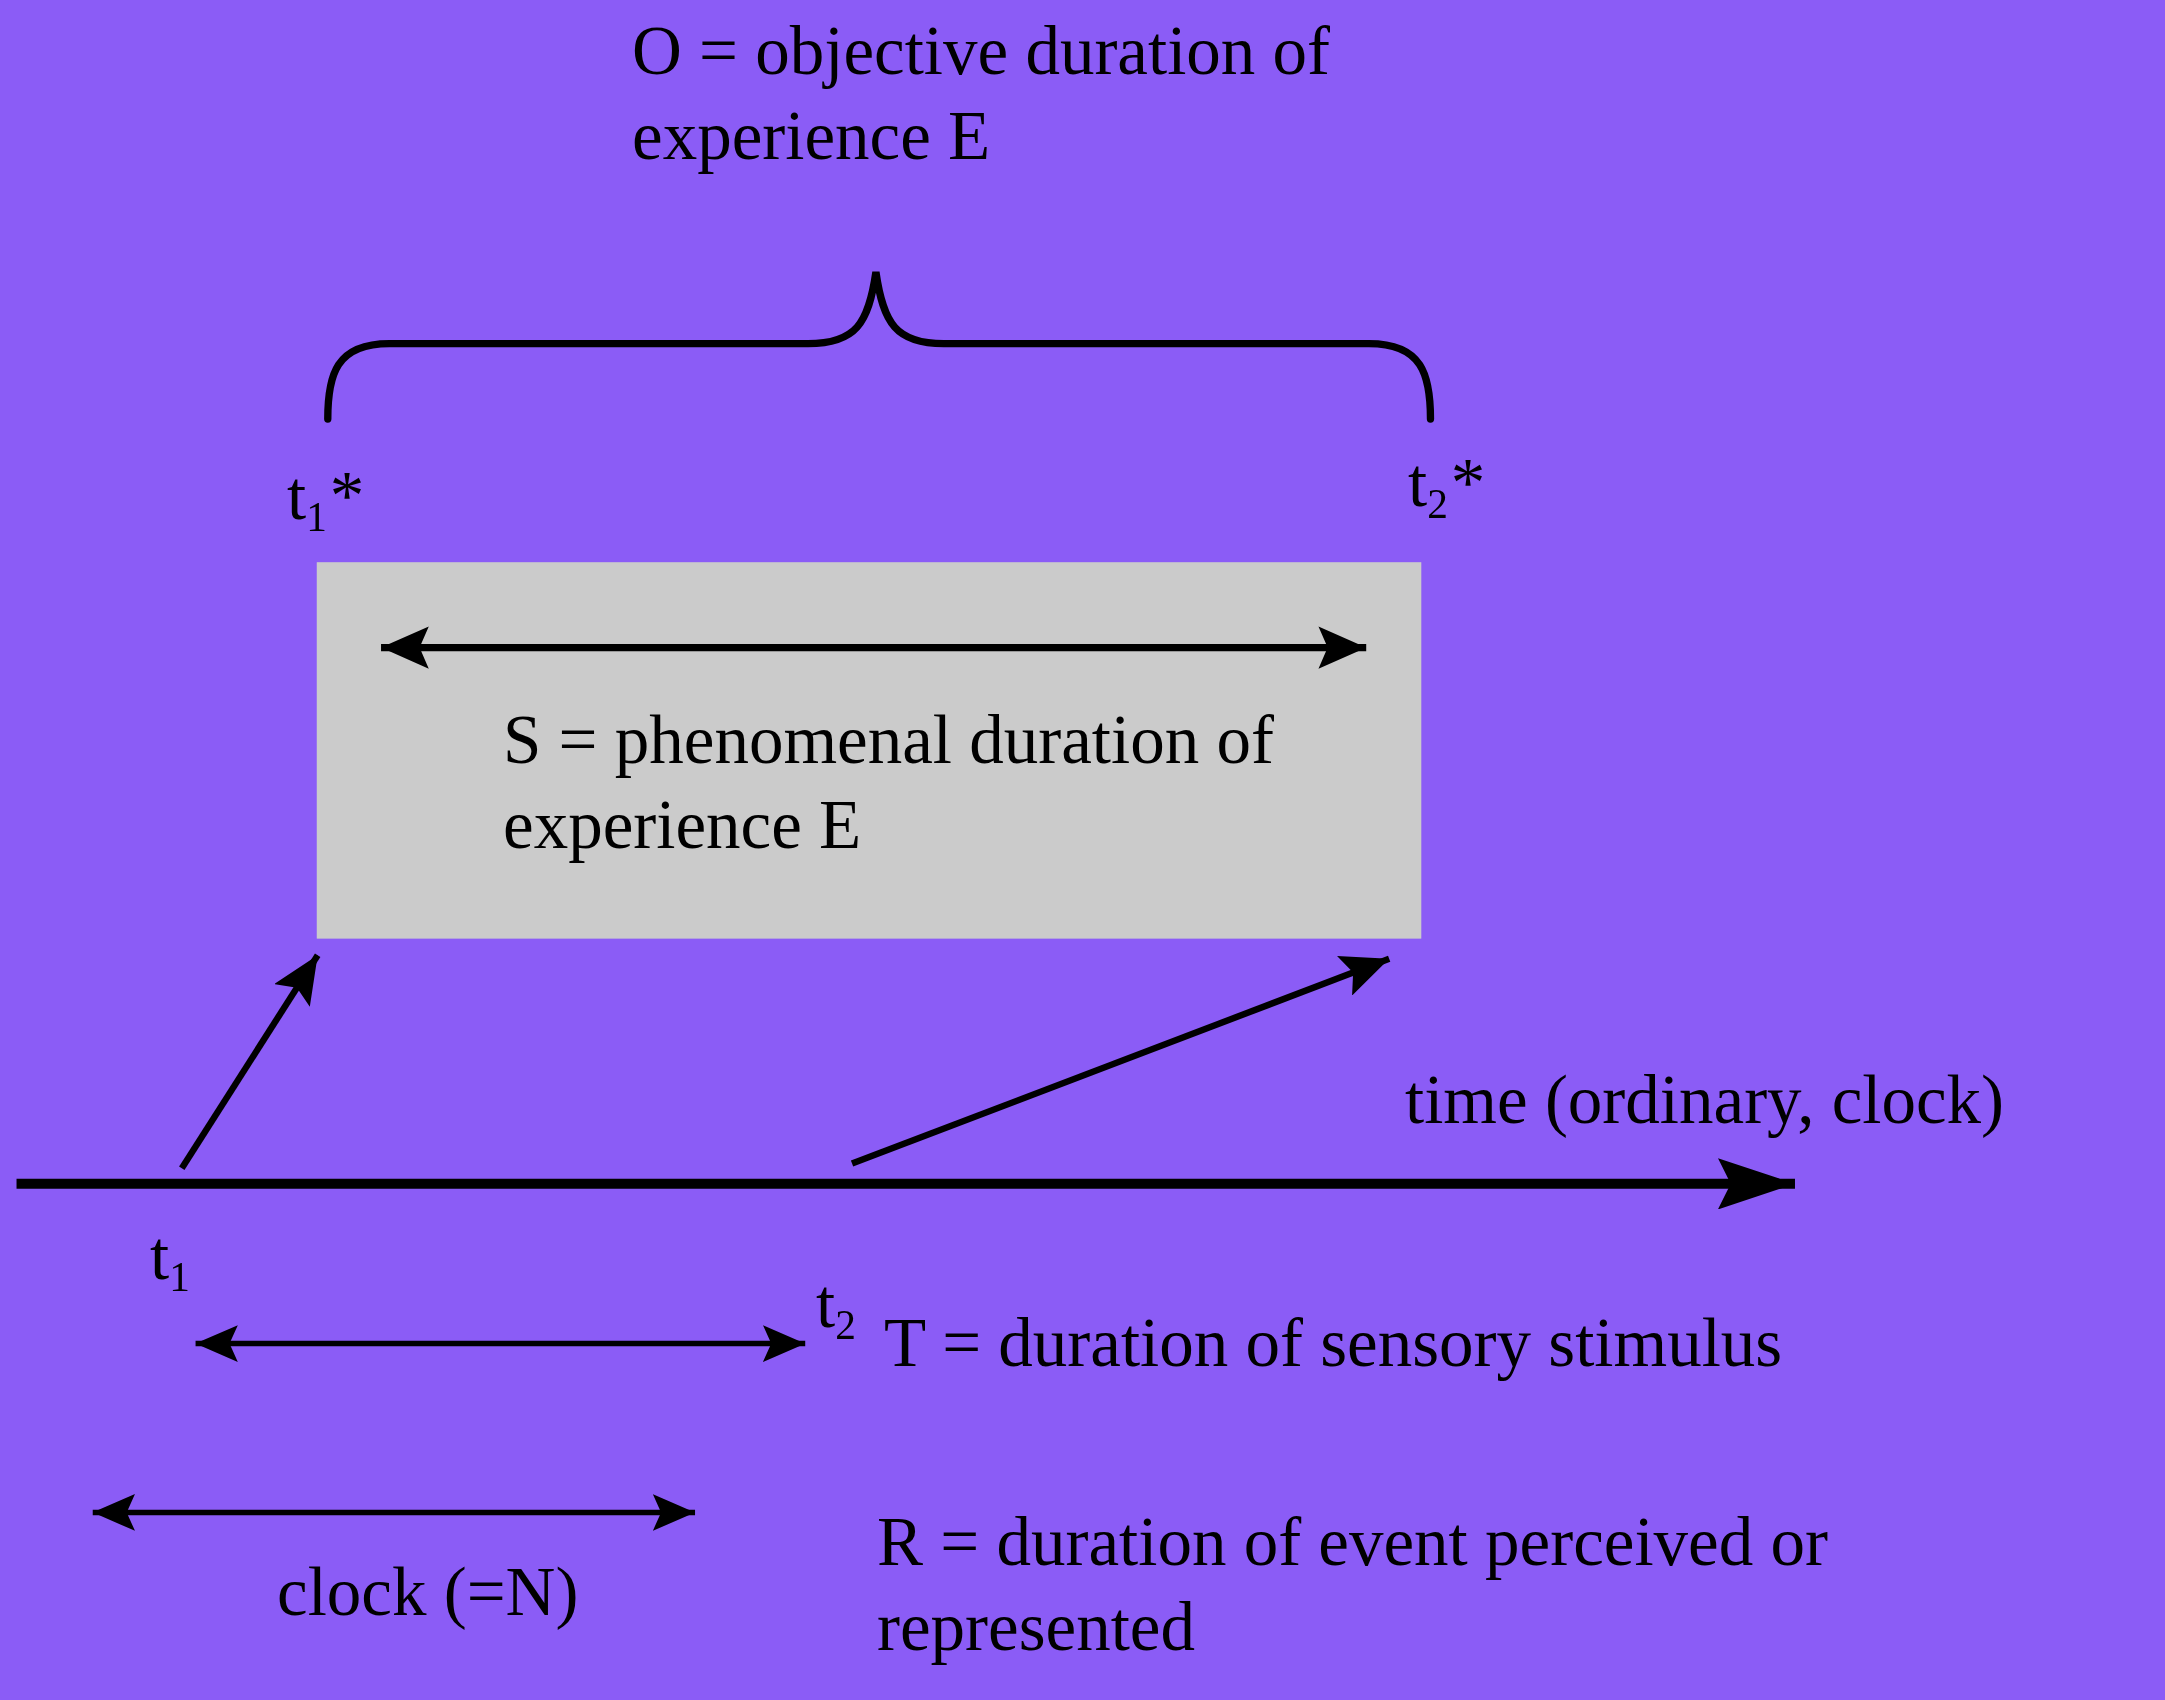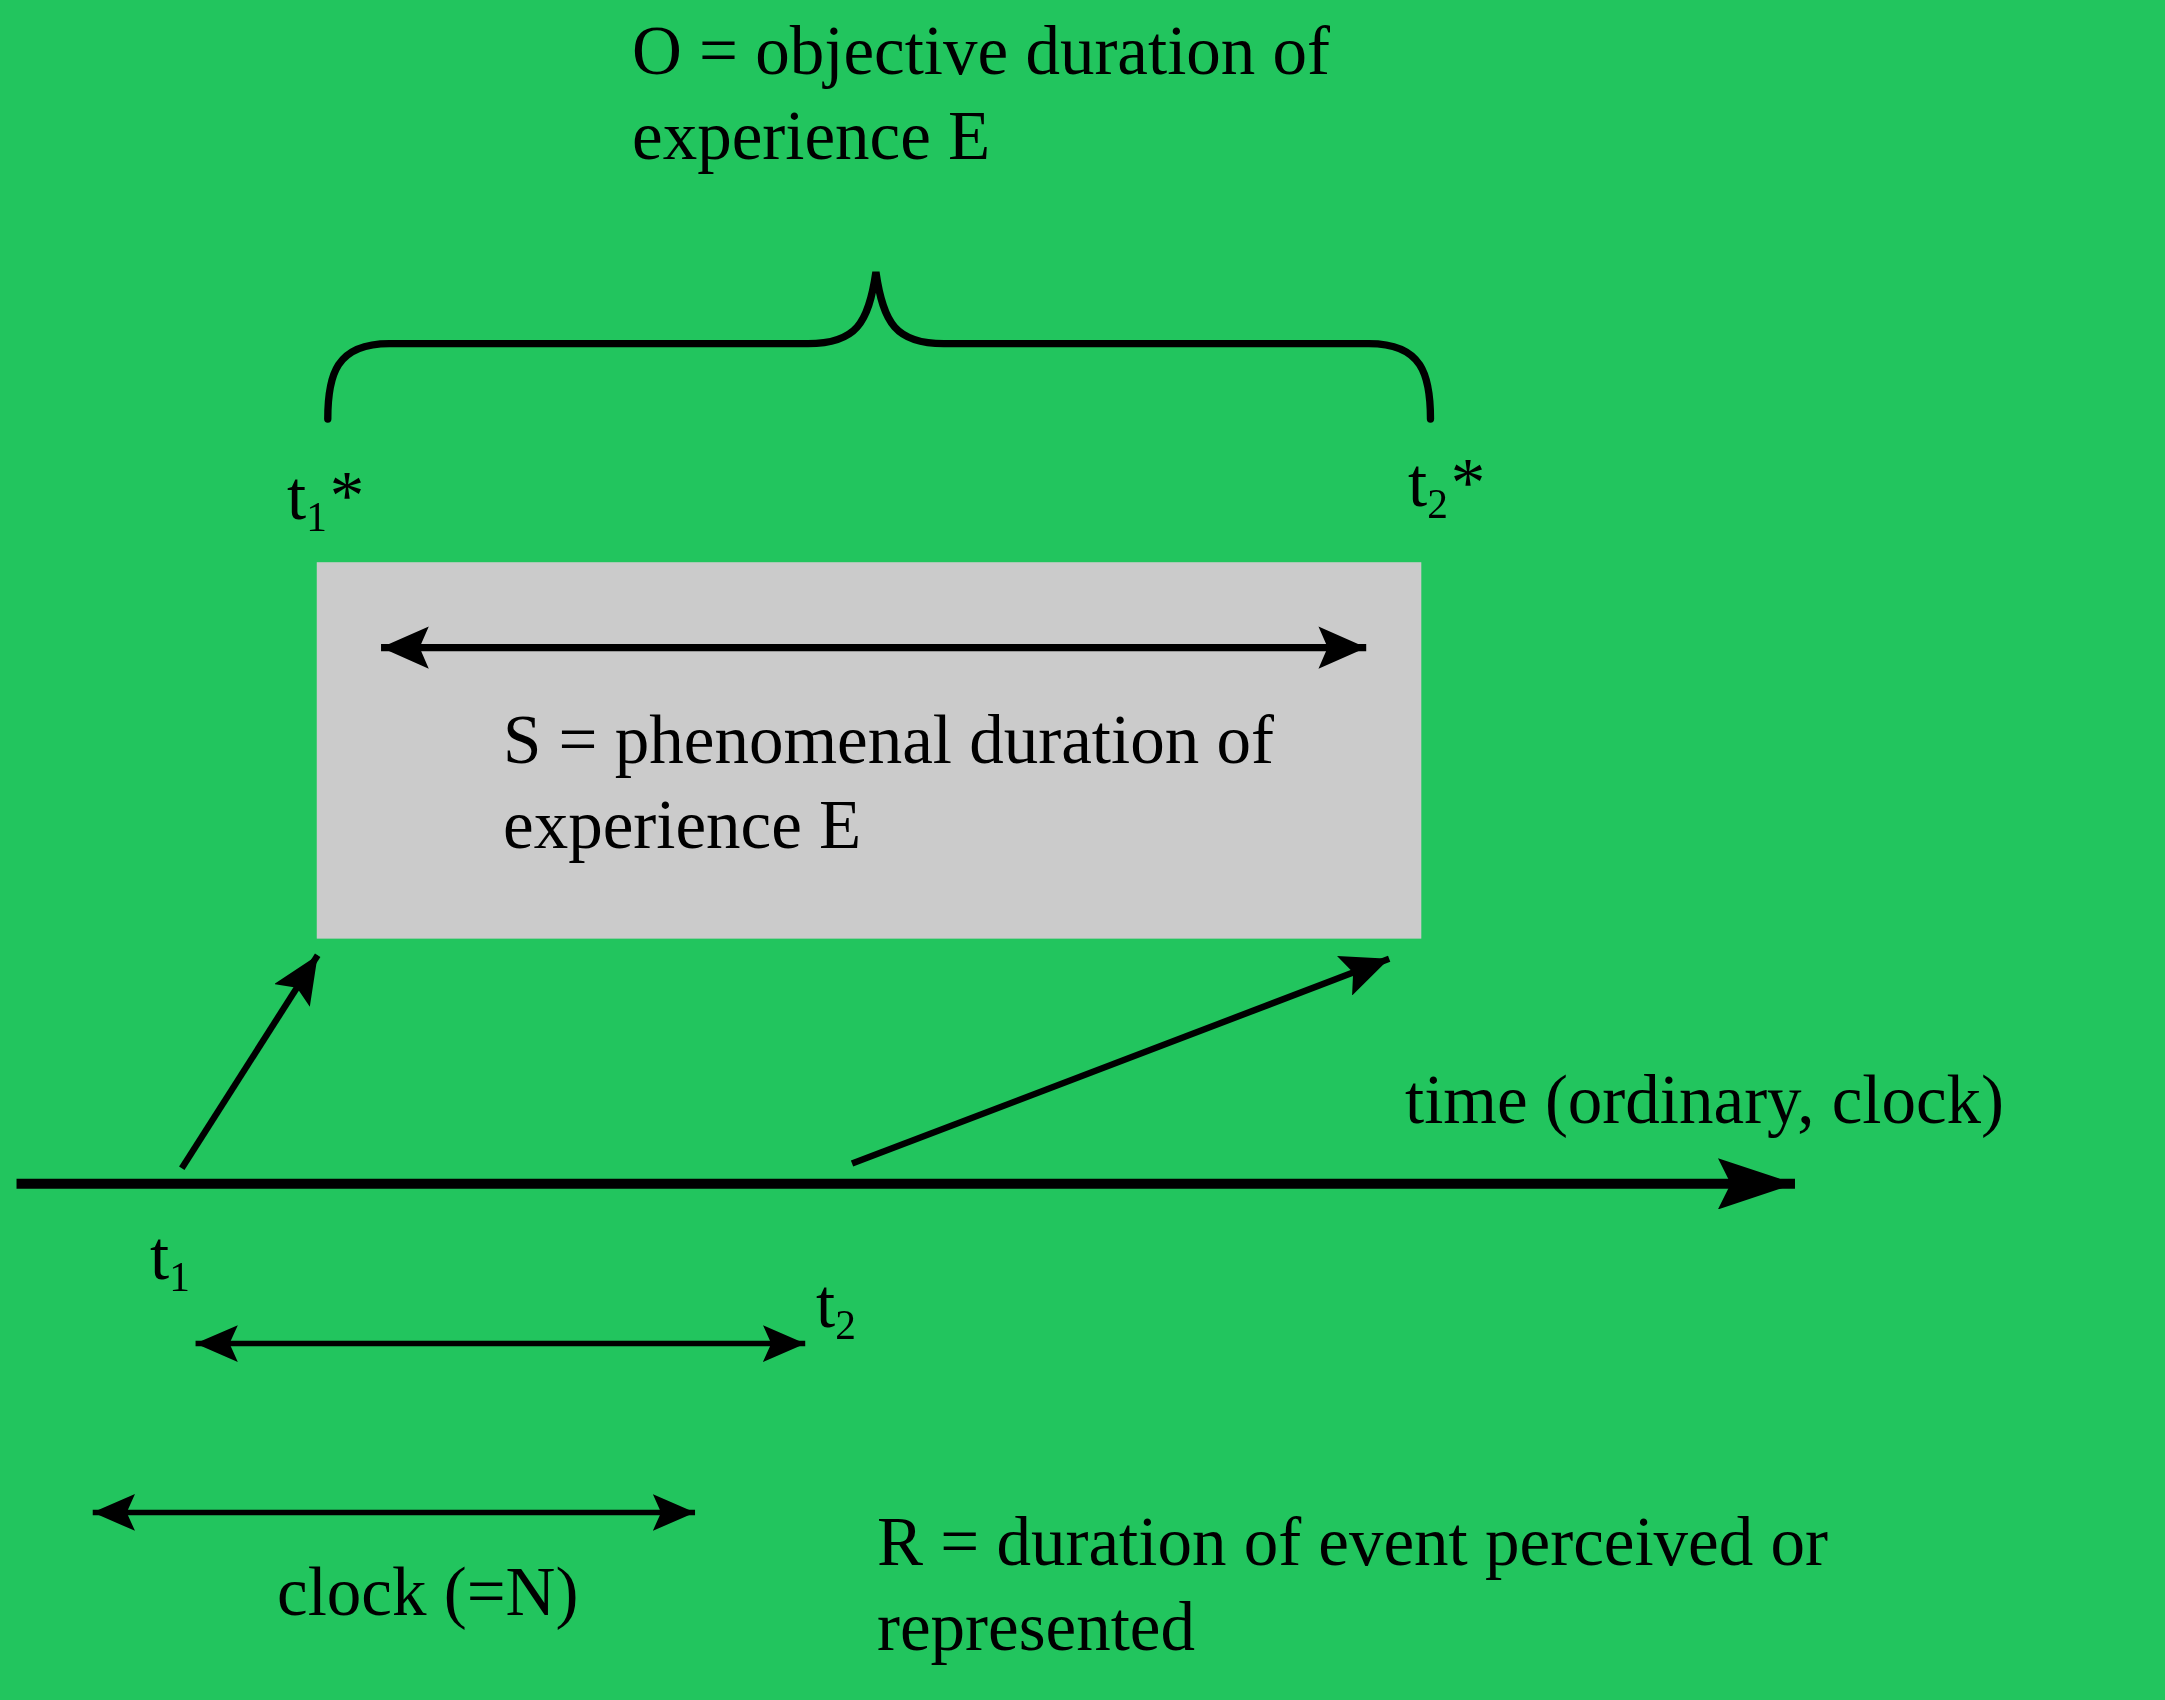--- a/index.html
+++ b/index.html
@@ -4,21 +4,21 @@
 <style>
   html, body {
     margin: 0;
     padding: 0;
     background: #ffffff;
   }
   .canvas {
     position: relative;
     width: 2165px;
     height: 1701px;
-    background: #22c55e;
+    background: #8b5cf6;
     font-family: "Liberation Serif", "DejaVu Serif", serif;
     color: #000000;
     overflow: hidden;
   }
   .layer {
     position: absolute;
     left: 0;
     top: 0;
     width: 2165px;
     height: 1701px;
@@ -100,20 +100,23 @@
   </div>
 
   <div class="txt" style="left:150px; top:1214px;">
     <span>t</span><sub class="tsub">1</sub>
   </div>
 
   <div class="txt" style="left:816px; top:1262px;">
     <span>t</span><sub class="tsub">2</sub>
   </div>
 
+  <div class="txt" style="left:884px; top:1301px;">
+    <span>T = duration of sensory stimulus</span>
+  </div>
 
   <div class="txt" style="left:277px; top:1550px;">
     <span>clock (=N)</span>
   </div>
 
   <div class="txt" style="left:877px; top:1488px;margin-top:12px;">
     <div>R = duration of event perceived or</div>
     <div>represented</div>
   </div>
 

